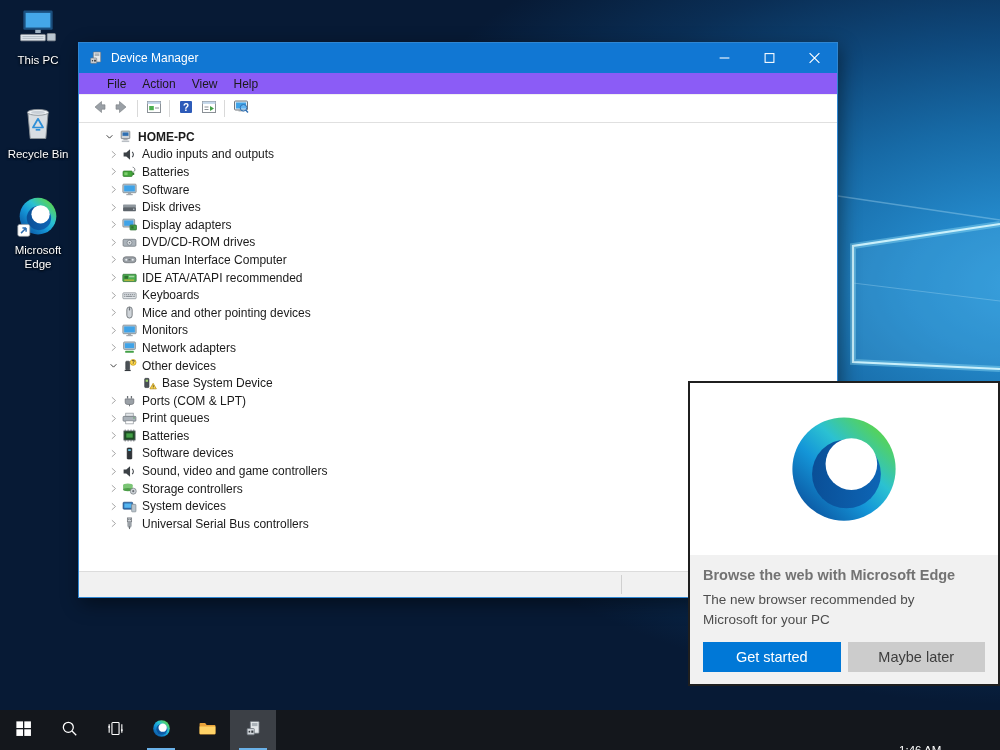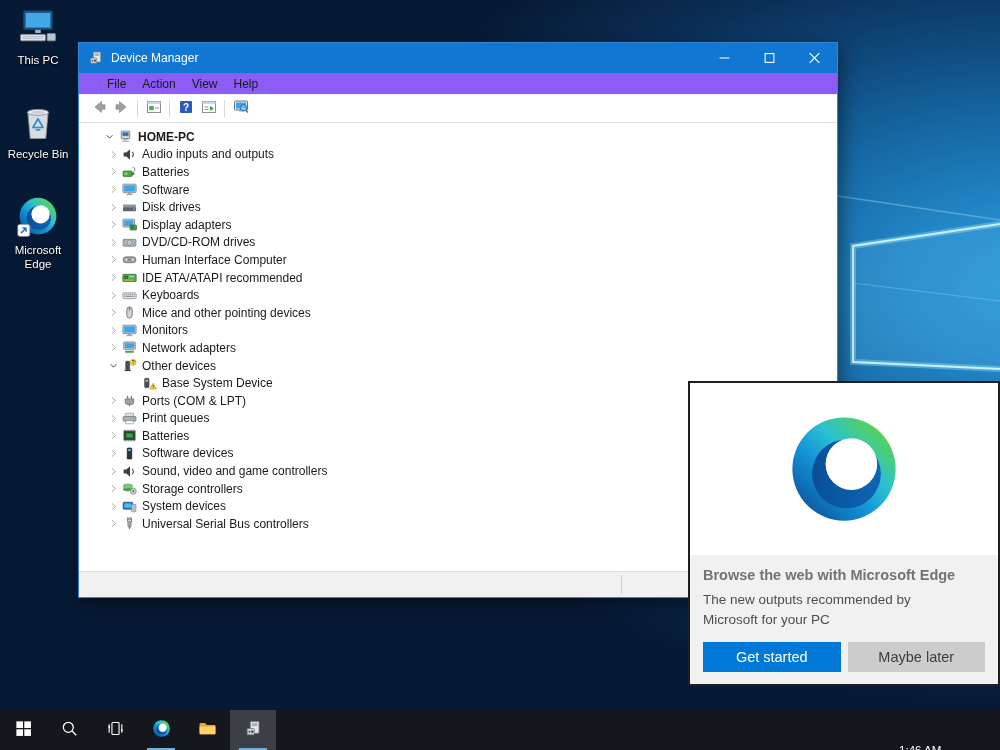--- a/index.html
+++ b/index.html
@@ -598,21 +598,21 @@
   <div class="edge-popup">
     <div class="ep-logo-area">
       <span class="ep-logo"><svg viewBox="0 0 48 48">
             <circle cx="24" cy="24" r="21" fill="url(#eg1)"></circle>
             <circle cx="25" cy="26" r="14" fill="url(#eg2)"></circle>
             <circle cx="27" cy="22" r="10.5" fill="#fff"></circle>
           </svg></span>
     </div>
     <div class="ep-bottom">
       <div class="ep-title">Browse the web with Microsoft Edge</div>
-      <div class="ep-body">The new outputs recommended by Microsoft for your PC</div>
+      <div class="ep-body">The new browser recommended by Microsoft for your PC</div>
       <div class="ep-buttons">
         <button class="ep-btn primary">Get started</button>
         <button class="ep-btn secondary">Maybe later</button>
       </div>
     </div>
   </div>
 
   <div class="taskbar">
     <div class="tbl" id="taskbar-left">
         <span class="task-btn">

